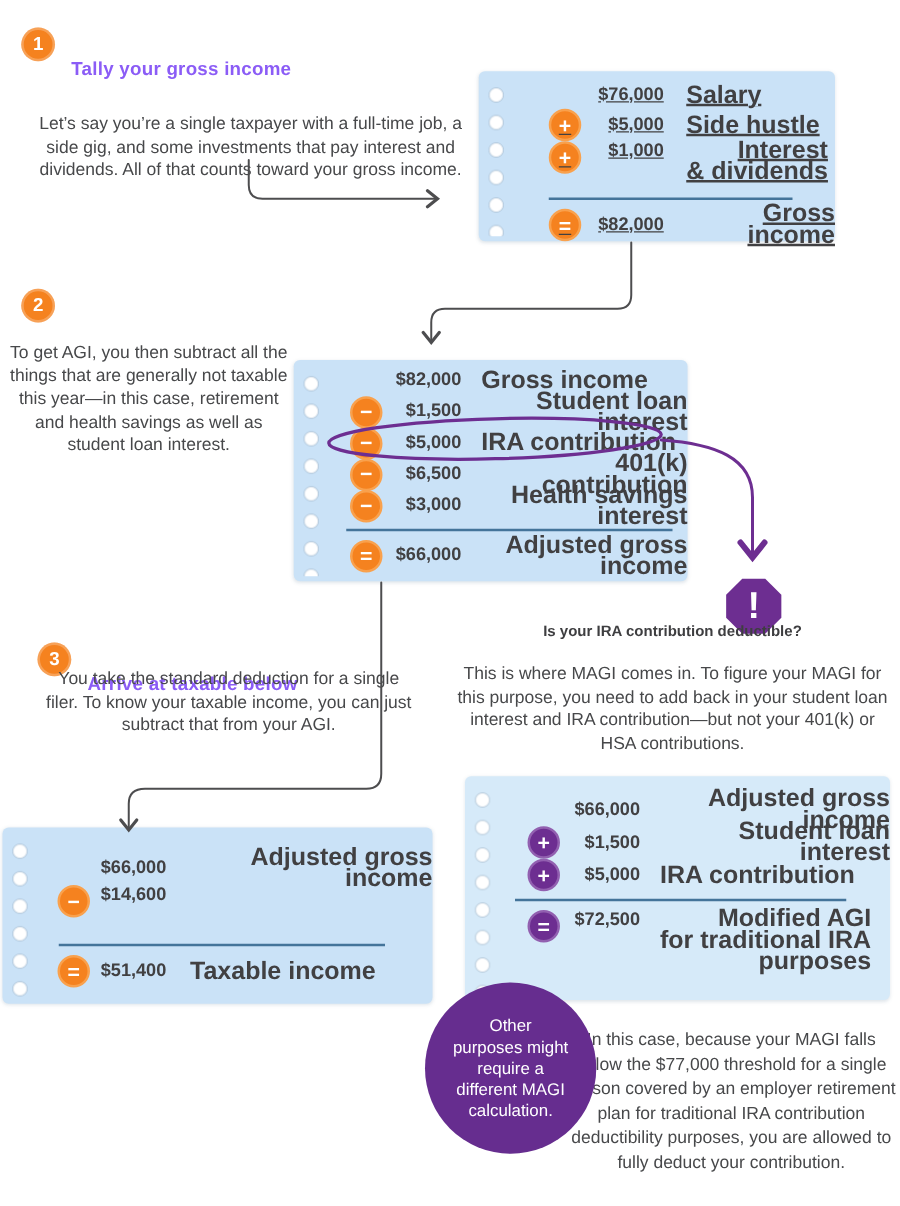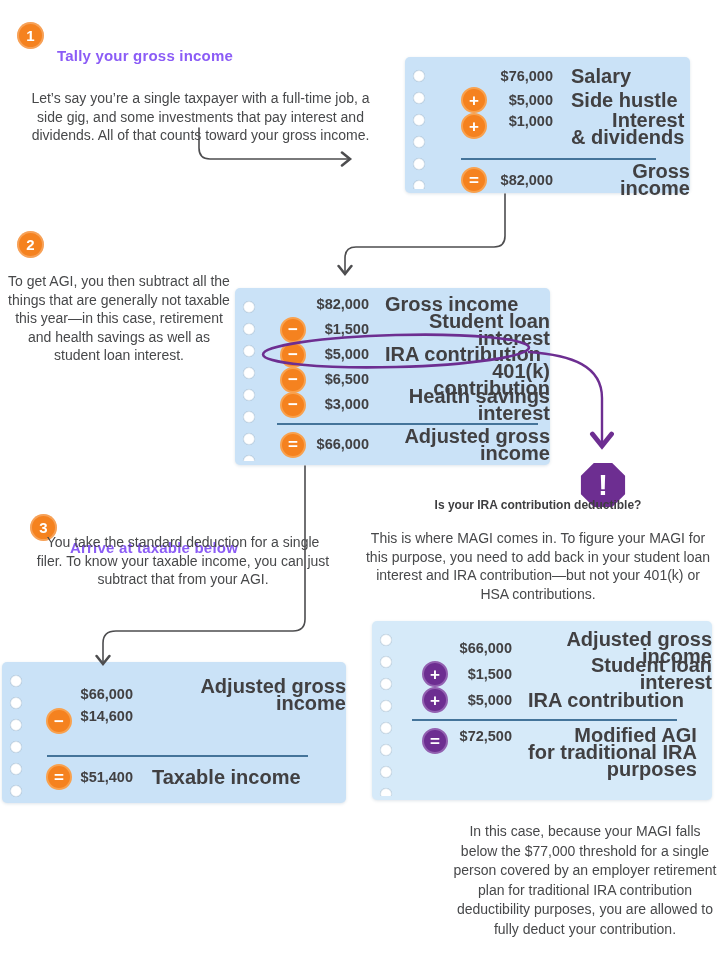--- a/index.html
+++ b/index.html
@@ -38,21 +38,21 @@
   .row.tall .op{margin-top:1px;}
   .op{width:26px;height:26px;border-radius:50%;display:flex;align-items:center;justify-content:center;
     color:#fff;font-weight:bold;font-size:17px;line-height:1;flex:none;box-sizing:border-box;}
   .op.orange{background:#F5821F;border:2px solid #F9A14D;}
   .op.purple{background:#6D2E91;border:2px solid #9260B0;}
   .op.none{background:transparent;border:none;}
   .val{width:var(--vw);text-align:right;font-size:14.5px;font-weight:bold;flex:none;line-height:19px;}
   .lbl{margin-left:var(--gap);font-size:20px;font-weight:bold;white-space:pre-line;line-height:17px;text-align:right;}
   .divider{border-top:2px solid #44749A;margin:6px 30px 6px 44px;}
 
-  #card1{left:405px;top:57px;width:285px;height:136px;--ml:56px;--vw:66px;--gap:18px;}
+  #card1{left:383px;top:57px;width:285px;height:136px;text-decoration:underline;--ml:56px;--vw:66px;--gap:18px;}
   #card1 .rows{padding-top:7px;}
   #card1 .row{height:24px;}
   #card1 .row.tall{height:40px;}
   #card1 .row.total{height:28px;}
   #card1 .divider{margin-left:56px;margin-right:34px;}
 
   #card2{left:235px;top:288px;width:315px;height:177px;--ml:45px;--vw:63px;--gap:16px;}
   #card2 .rows{padding-top:4px;}
   #card2 .row{height:25px;}
   #card2 .row.total{height:27px;}
@@ -233,15 +233,20 @@
       <div class="row tall">
         <span class="op purple">=</span>
         <span class="val">$72,500</span>
         <span class="lbl">Modified AGI
 for traditional IRA
 purposes</span>
       </div>
     </div>
   </div>
 
+  <div id="bubble">Other
+purposes might
+require a
+different MAGI
+calculation.</div>
   <div class="para" id="conclusion">In this case, because your MAGI falls below the $77,000 threshold for a single person covered by an employer retirement plan for traditional IRA contribution deductibility purposes, you are allowed to fully deduct your contribution.</div>
 
 </div>
 
 </body></html>

